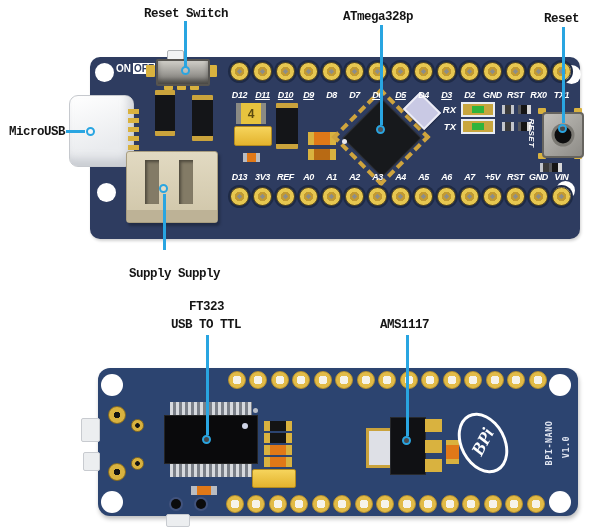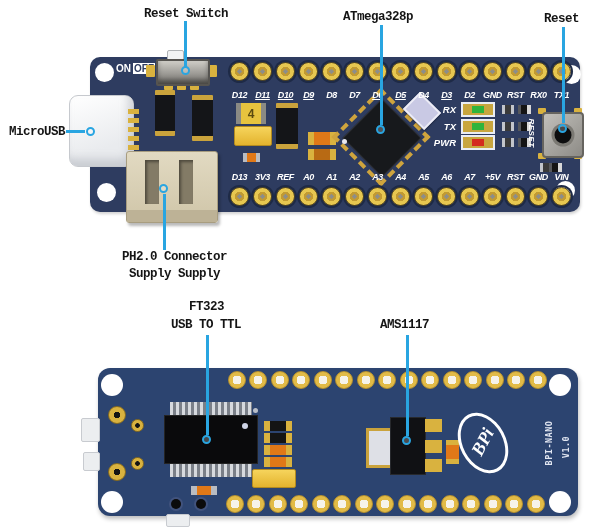--- a/index.html
+++ b/index.html
@@ -9,21 +9,21 @@
   
   .ann{position:absolute;font-family:"Liberation Mono","DejaVu Sans Mono",monospace;
        font-size:12.5px;font-weight:600;color:#141414;white-space:nowrap;letter-spacing:-0.5px;}
   .ann-line{position:absolute;background:#29a5e1;}
   .v{width:2.5px;} .h{height:2.5px;}
   .ann-dot{position:absolute;width:5px;height:5px;border:2.6px solid #29a5e1;border-radius:50%;
            background:rgba(255,255,255,.25);}
 
   
   .board{position:absolute;}
-  #board-top{left:90px;top:57px;width:490px;height:155px;background:#2e3c60;border-radius:10px;
+  #board-top{left:90px;top:57px;width:490px;height:182px;background:#2e3c60;border-radius:10px;
              box-shadow:1px 2px 3px rgba(0,0,0,.18);}
   #board-bottom{left:98px;top:368px;width:480px;height:148px;background:#2c4470;border-radius:12px;
                 box-shadow:1px 3px 4px rgba(0,0,0,.25);}
   .hole{position:absolute;background:#fff;border-radius:50%;}
 
   
   .pin-row{position:absolute;display:flex;}
   .pin-row .cell{display:flex;justify-content:center;align-items:center;}
   #board-top .cell{width:23px;}
   .cell .pin{width:17px;height:17px;border-radius:50%;
@@ -172,28 +172,20 @@
           <i class="res r2"></i>
         </div>
         <div class="led-row">
           <span class="led-label">TX</span>
           <span class="led">
             <i class="led-chip" style="background: rgb(47, 180, 60);"></i>
           </span>
           <i class="res r1"></i>
           <i class="res r2"></i>
         </div>
-        <div class="led-row">
-          <span class="led-label">PWR</span>
-          <span class="led">
-            <i class="led-chip" style="background: rgb(212, 42, 30);"></i>
-          </span>
-          <i class="res r1"></i>
-          <i class="res r2"></i>
-        </div>
       </div>
 
     <div class="pad" style="left:448px;top:51px;width:8px;height:6px;"></div>
     <div class="pad" style="left:484px;top:51px;width:8px;height:6px;"></div>
     <div class="pad" style="left:448px;top:96px;width:8px;height:6px;"></div>
     <div class="pad" style="left:484px;top:96px;width:8px;height:6px;"></div>
     <div class="reset-btn">
         <div class="reset-knob"></div>
       </div>
     <div class="reset-silk">RESET</div>
@@ -488,21 +480,20 @@
   <div class="ann" style="left:544px;top:12px;">Reset</div>
   <div class="ann-line v" style="left:562px;top:27px;height:96px;"></div>
   <div class="ann-dot" style="left:558px;top:124px;"></div>
 
   <div class="ann" style="left:9px;top:125px;">MicroUSB</div>
   <div class="ann-line h" style="left:66px;top:130px;width:19px;"></div>
   <div class="ann-dot" style="left:86px;top:127px;"></div>
 
   <div class="ann-dot" style="left:159px;top:184px;"></div>
   <div class="ann-line v" style="left:163px;top:194px;height:56px;"></div>
-  <div class="ann" style="left:122px;top:250px;">PH2.0 Connector</div>
   <div class="ann" style="left:129px;top:267px;">Supply Supply</div>
 
   <div class="ann" style="left:189px;top:300px;">FT323</div>
   <div class="ann" style="left:171px;top:318px;">USB TO TTL</div>
   <div class="ann-line v" style="left:206px;top:335px;height:100px;"></div>
   <div class="ann-dot" style="left:202px;top:435px;"></div>
 
   <div class="ann" style="left:380px;top:318px;">AMS1117</div>
   <div class="ann-line v" style="left:406px;top:335px;height:101px;"></div>
   <div class="ann-dot" style="left:402px;top:436px;"></div>

